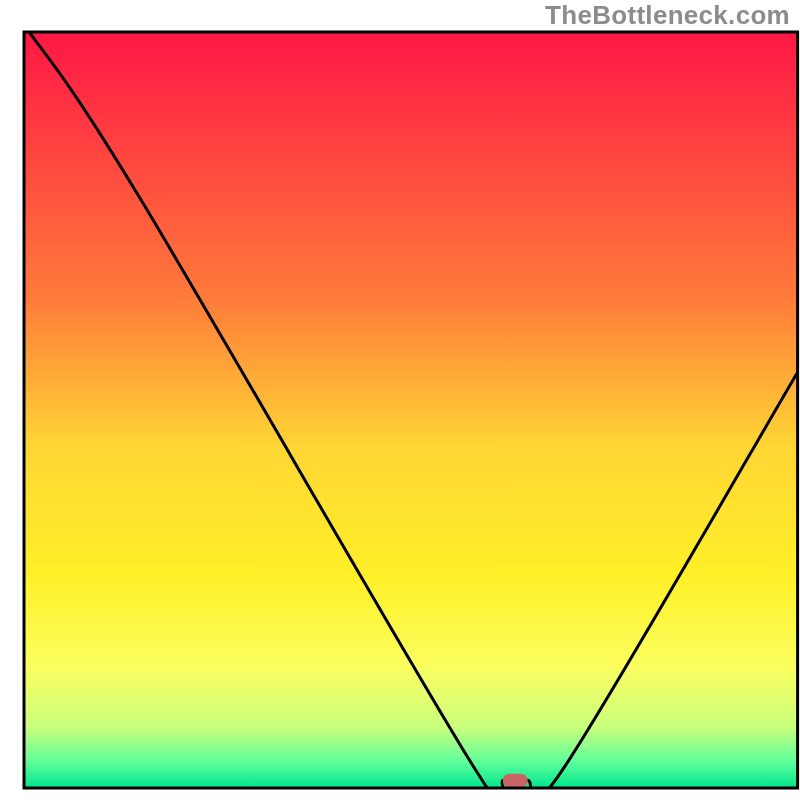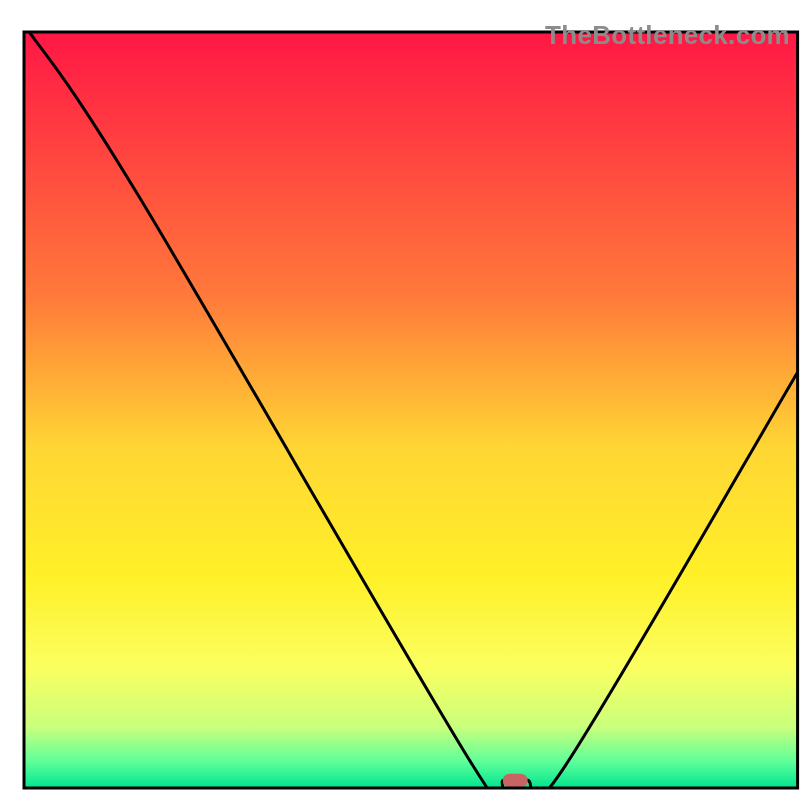--- a/index.html
+++ b/index.html
@@ -10,21 +10,21 @@
     background: #ffffff;
     font-family: Arial, Helvetica, sans-serif;
   }
   .chart-container {
     position: relative;
     width: 800px;
     height: 800px;
   }
   .watermark {
     position: absolute;
-    top: 20px;
+    top: 0;
     right: 10px;
     font-size: 26px;
     font-weight: bold;
     color: #8c8c8c;
     letter-spacing: 0.3px;
     z-index: 20;
   }
   svg.plot {
     display: block;
   }

